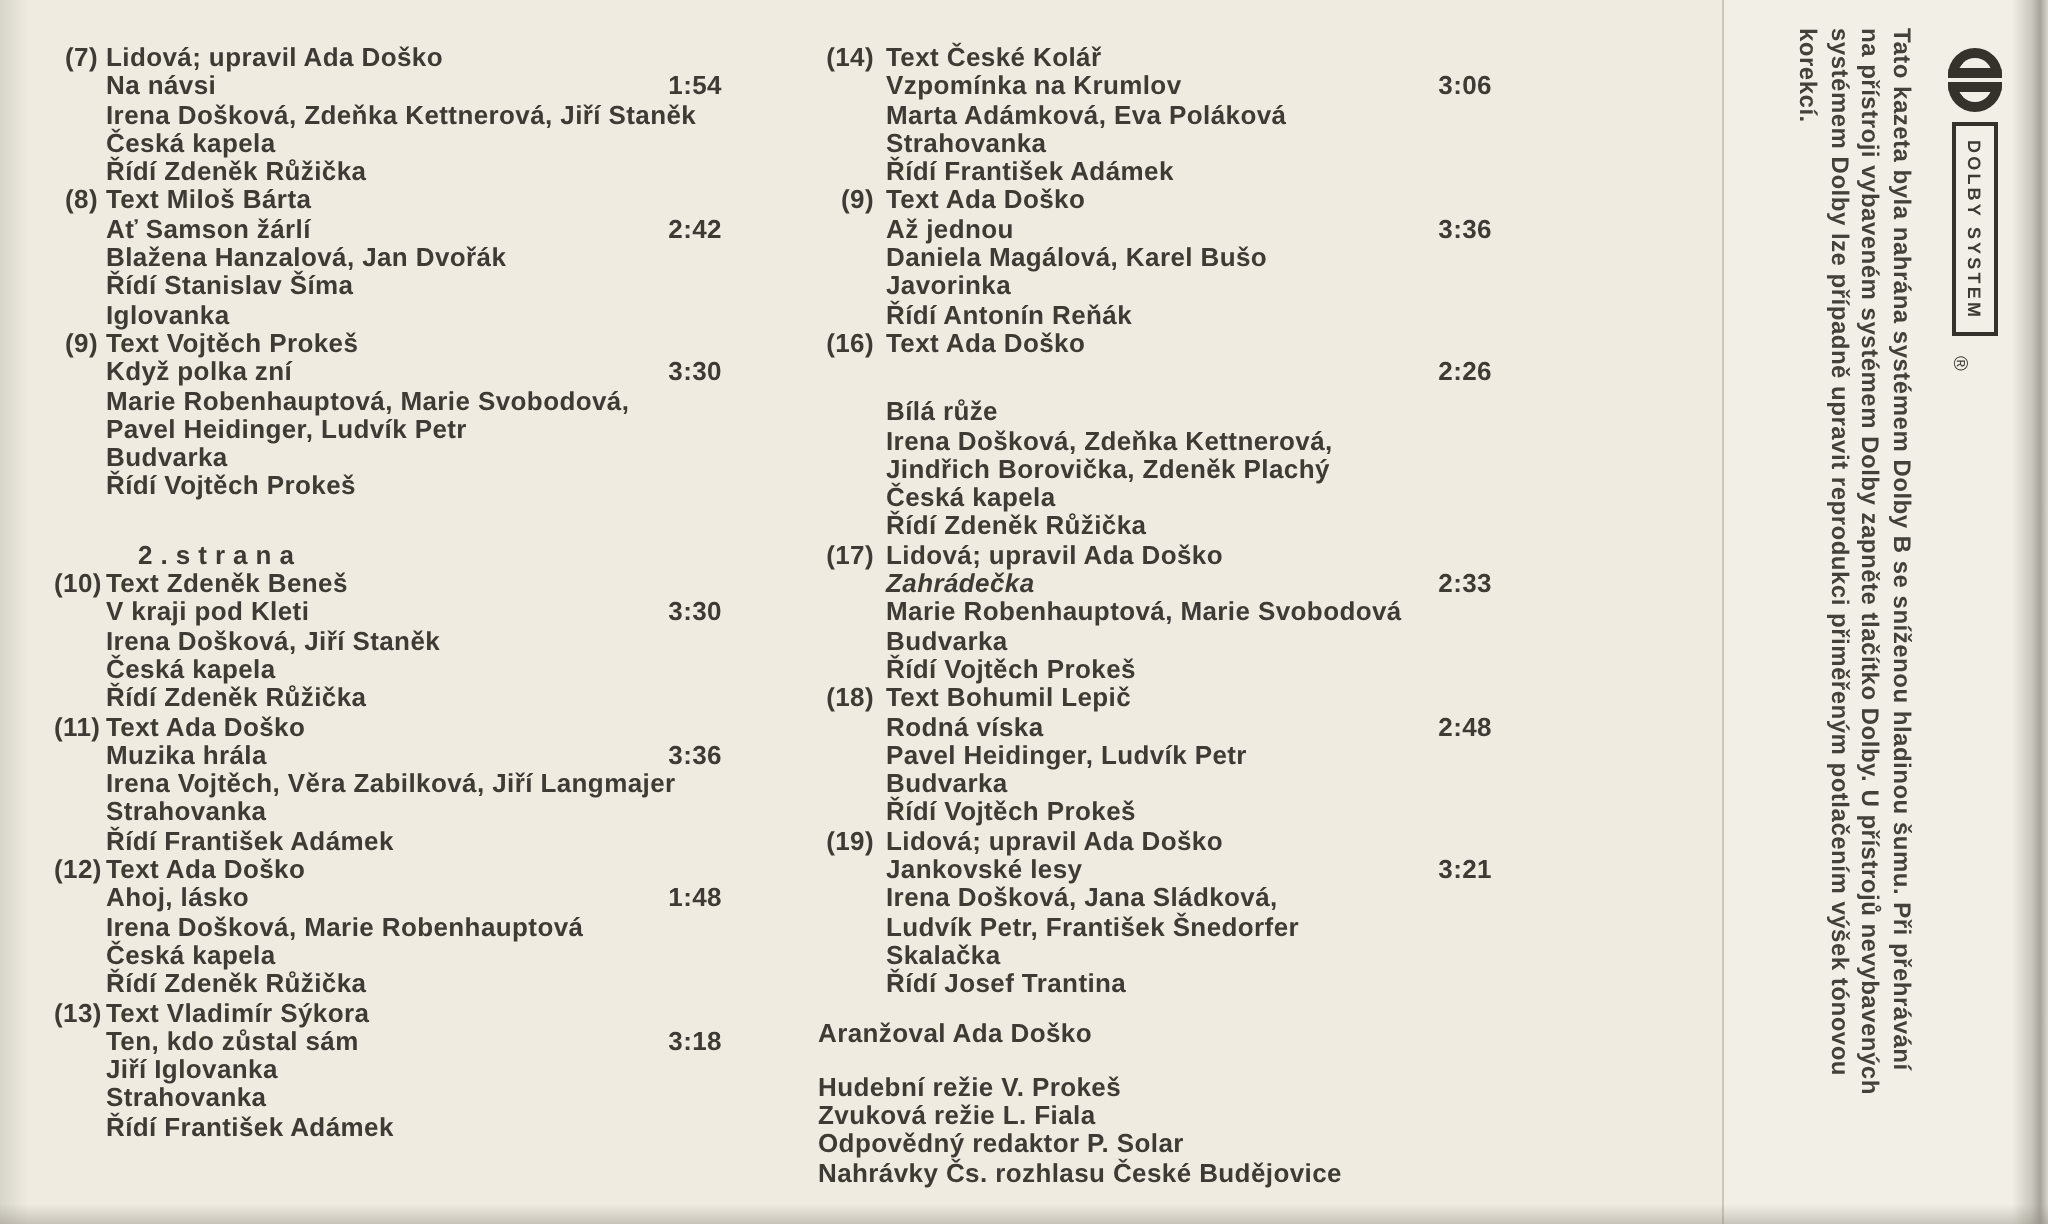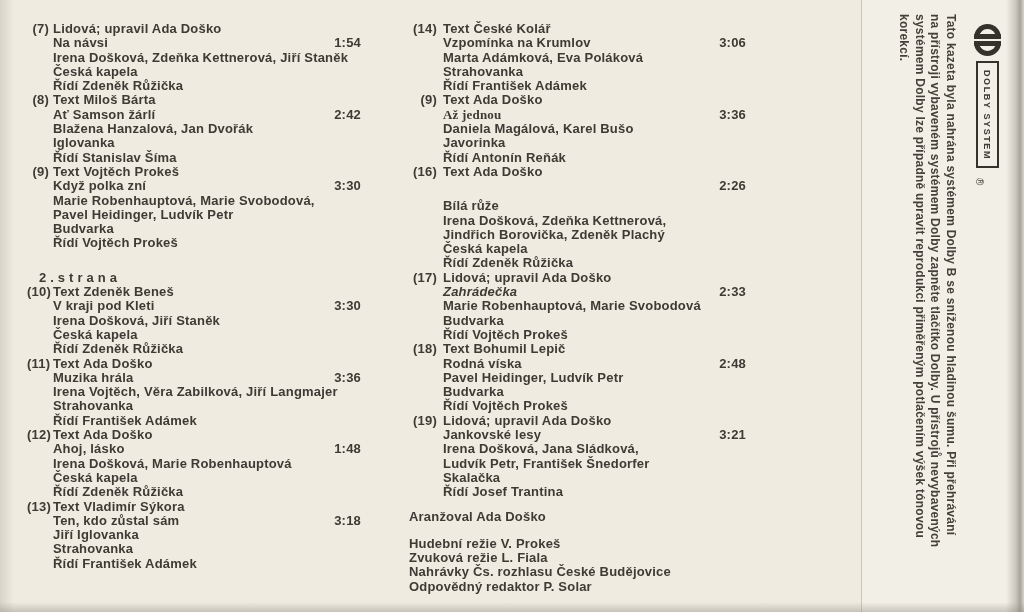--- a/index.html
+++ b/index.html
@@ -23,21 +23,21 @@
   .col{position:absolute;top:22px;font-size:13px;line-height:14.3px;font-weight:700;letter-spacing:.2px;}
   .col1{left:27px;width:334px;}
   .col2{left:409px;width:337px;}
   .track{display:flex;}
   .tnum{text-align:right;flex:none;}
   .col1 .tnum{width:22px;margin-right:4px;}
   .col2 .tnum{width:28px;margin-right:6px;}
   .tbody{flex:1;min-width:0;}
   .titlerow{display:flex;justify-content:space-between;}
   .time{flex:none;padding-left:8px;}
-  .heading{margin-left:12px;}
+  .heading{margin-left:42px;}
   .tline,.heading,.footer-line{white-space:nowrap;}
 
   
   .spine-rot{
     position:absolute;left:1008px;top:14px;width:580px;height:130px;
     transform:rotate(90deg);transform-origin:0 0;
   }
   .logo-row{display:flex;align-items:center;margin:6px 0 16px 10px;height:28px;}
   .dd{display:inline-flex;gap:2px;}
   .d{width:15px;height:27px;border:5px solid #35322c;box-sizing:border-box;background:transparent;}
@@ -70,22 +70,22 @@
       </div>
       <div class="track">
         <div class="tnum">(8)</div>
         <div class="tbody">
           <div class="tline credit">Text Miloš Bárta</div>
           <div class="tline titlerow">
             <div style="display: inline;">Ať Samson žárlí</div>
             <div class="time">2:42</div>
           </div>
           <div class="tline">Blažena Hanzalová, Jan Dvořák</div>
+          <div class="tline">Řídí Stanislav Šíma</div>
           <div class="tline">Iglovanka</div>
-          <div class="tline">Řídí Stanislav Šíma</div>
         </div>
       </div>
       <div class="track">
         <div class="tnum">(9)</div>
         <div class="tbody">
           <div class="tline credit">Text Vojtěch Prokeš</div>
           <div class="tline titlerow">
             <div style="display: inline;">Když polka zní</div>
             <div class="time">3:30</div>
           </div>
@@ -162,21 +162,21 @@
           <div class="tline">Marta Adámková, Eva Poláková</div>
           <div class="tline">Strahovanka</div>
           <div class="tline">Řídí František Adámek</div>
         </div>
       </div>
       <div class="track">
         <div class="tnum">(9)</div>
         <div class="tbody">
           <div class="tline credit">Text Ada Doško</div>
           <div class="tline titlerow">
-            <div style="display: inline; font-family: Liberation Serif, serif;">Až jednou</div>
+            <div style="display: inline;">Až jednou</div>
             <div class="time">3:36</div>
           </div>
           <div class="tline">Daniela Magálová, Karel Bušo</div>
           <div class="tline">Javorinka</div>
           <div class="tline">Řídí Antonín Reňák</div>
         </div>
       </div>
       <div class="track">
         <div class="tnum">(16)</div>
         <div class="tbody">
@@ -229,22 +229,22 @@
           <div class="tline">Ludvík Petr, František Šnedorfer</div>
           <div class="tline">Skalačka</div>
           <div class="tline">Řídí Josef Trantina</div>
         </div>
       </div>
       <div class="gap" style="height: 10px;"></div>
       <div class="footer-line">Aranžoval Ada Doško</div>
       <div class="gap" style="height: 13px;"></div>
       <div class="footer-line">Hudební režie V. Prokeš</div>
       <div class="footer-line">Zvuková režie L. Fiala</div>
+      <div class="footer-line">Odpovědný redaktor P. Solar</div>
       <div class="footer-line">Nahrávky Čs. rozhlasu České Budějovice</div>
-      <div class="footer-line">Odpovědný redaktor P. Solar</div>
     </div>
 
   <div class="spine-rot">
     <div class="logo-row">
       <span class="dd">
         <span class="d d-left"></span>
         <span class="d d-right"></span>
       </span>
       <span class="dolby-box">DOLBY SYSTEM</span>
       <span class="reg">®</span>

